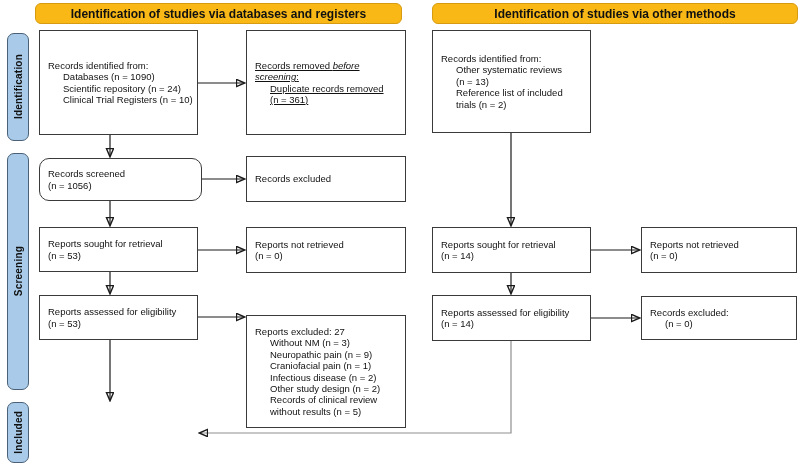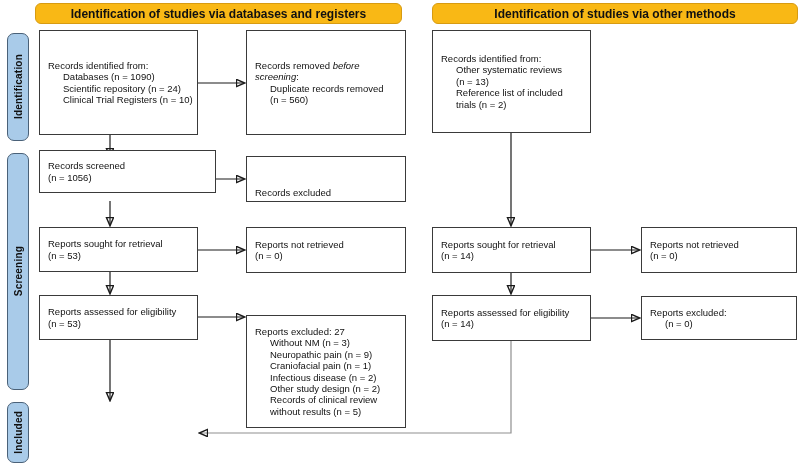--- a/index.html
+++ b/index.html
@@ -77,39 +77,39 @@
     <line x1="591" y1="318" x2="639" y2="318" marker-end="url(#ah)"></line>
     <path class="gray" d="M511,341 L511,433 L200,433" marker-end="url(#ah)"></path>
   </svg>
 
   <div class="box" style="left:39px;top:30px;width:159px;height:105px;">
       <div class="line"><span>Records identified from:</span></div>
       <div class="line indent"><span>Databases (n = 1090)</span></div>
       <div class="line indent"><span>Scientific repository (n = 24)</span></div>
       <div class="line indent"><span>Clinical Trial Registers (n = 10)</span></div>
     </div>
-  <div class="box" style="left:246px;top:30px;width:160px;height:105px;">
+  <div class="box" style="left:246px;top:30px;width:160px;height:105px;text-decoration:underline;">
       <div class="line"><span>Records removed </span><span class="it">before</span></div>
       <div class="line"><span class="it">screening</span><span>:</span></div>
       <div class="line indent"><span>Duplicate records removed</span></div>
-      <div class="line indent"><span>(n = 560)</span></div>
+      <div class="line indent"><span>(n = 361)</span></div>
     </div>
   <div class="box" style="left:432px;top:30px;width:159px;height:103px;">
       <div class="line"><span>Records identified from:</span></div>
       <div class="line indent"><span>Other systematic reviews</span></div>
       <div class="line indent"><span>(n = 13)</span></div>
       <div class="line indent"><span>Reference list of included</span></div>
       <div class="line indent"><span>trials (n = 2)</span></div>
     </div>
 
-  <div class="box" style="left:39px;top:150px;width:177px;height:43px;">
+  <div class="box" style="left:39px;top:158px;width:163px;height:43px;border-radius:10px;">
       <div class="line"><span>Records screened</span></div>
       <div class="line"><span>(n = 1056)</span></div>
     </div>
-  <div class="box" style="left:246px;top:156px;width:160px;height:46px;justify-content:flex-end;">
+  <div class="box" style="left:246px;top:156px;width:160px;height:46px;">
       <div class="line"><span>Records excluded</span></div>
     </div>
 
   <div class="box" style="left:39px;top:227px;width:159px;height:45px;">
       <div class="line"><span>Reports sought for retrieval</span></div>
       <div class="line"><span>(n = 53)</span></div>
     </div>
   <div class="box" style="left:246px;top:227px;width:160px;height:46px;">
       <div class="line"><span>Reports not retrieved</span></div>
       <div class="line"><span>(n = 0)</span></div>
@@ -135,18 +135,18 @@
       <div class="line indent"><span>Infectious disease (n = 2)</span></div>
       <div class="line indent"><span>Other study design (n = 2)</span></div>
       <div class="line indent"><span>Records of clinical review</span></div>
       <div class="line indent"><span>without results (n = 5)</span></div>
     </div>
   <div class="box" style="left:432px;top:295px;width:159px;height:46px;">
       <div class="line"><span>Reports assessed for eligibility</span></div>
       <div class="line"><span>(n = 14)</span></div>
     </div>
   <div class="box" style="left:641px;top:296px;width:156px;height:44px;">
-      <div class="line"><span>Reports excluded:</span></div>
+      <div class="line"><span>Records excluded:</span></div>
       <div class="line indent"><span>(n = 0)</span></div>
     </div>
 
 
 </div>
 
 </body></html>

